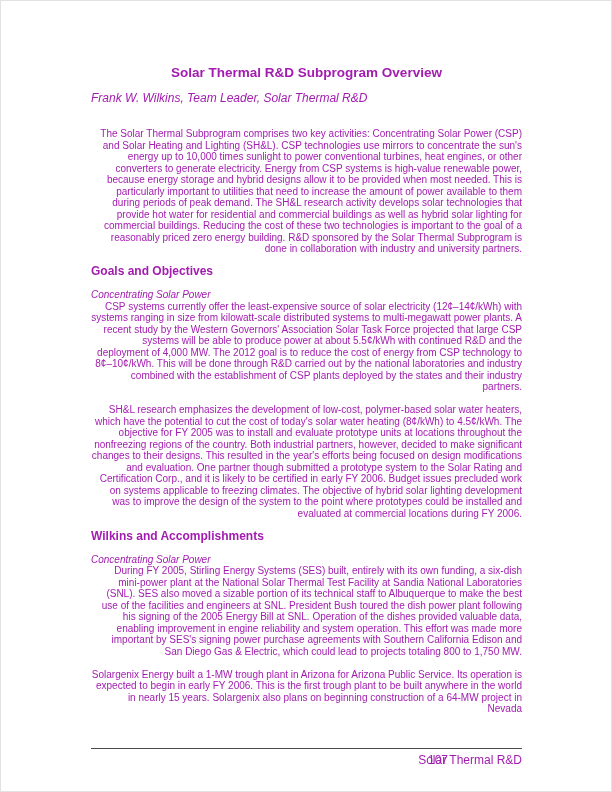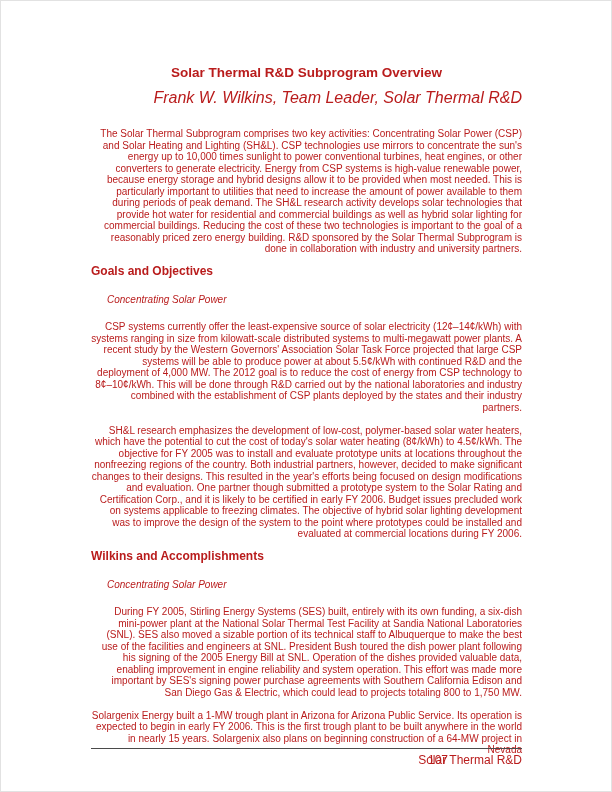--- a/index.html
+++ b/index.html
@@ -6,55 +6,55 @@
   html, body { margin: 0; padding: 0; background: #f2f2f2; }
   .page {
     position: relative;
     width: 612px;
     height: 792px;
     margin: 0 auto;
     background: #ffffff;
     border: 1px solid #e2e2e2;
     overflow: hidden;
     font-family: "Liberation Sans", sans-serif;
-    color: #b91c1c;
+    color: #a21caf;
   }
   .content { padding: 63px 89px 0 90px; }
   .doc-title {
     font-size: 13.5px;
     line-height: 17px;
     font-weight: bold;
     text-align: center;
     margin: 0 0 11px 0;
   }
   .doc-author {
-    font-size: 16px;
+    font-size: 12px;
     line-height: 12px;
     font-style: italic;
-    text-align: right;
+    text-align: left;
     margin: 0 0 24px 0;
   }
   .body-para {
     font-size: 10px;
     line-height: 11.5px;
     margin: 0 0 11.5px 0;
     text-align: right;
   }
   .section-heading {
     font-size: 12px;
     line-height: 11.5px;
     font-weight: bold;
     margin: 3px 0 11.5px 0;
   }
   .sub-heading {
     font-size: 10px;
     line-height: 11.5px;
     font-weight: normal;
     font-style: italic;
-    margin: 16px;
+    margin: 0;
   }
   .footer {
     position: absolute;
     left: 90px;
     right: 89px;
     top: 747px;
     font-size: 12px;
     line-height: 12px;
   }
   .footer-rule {

